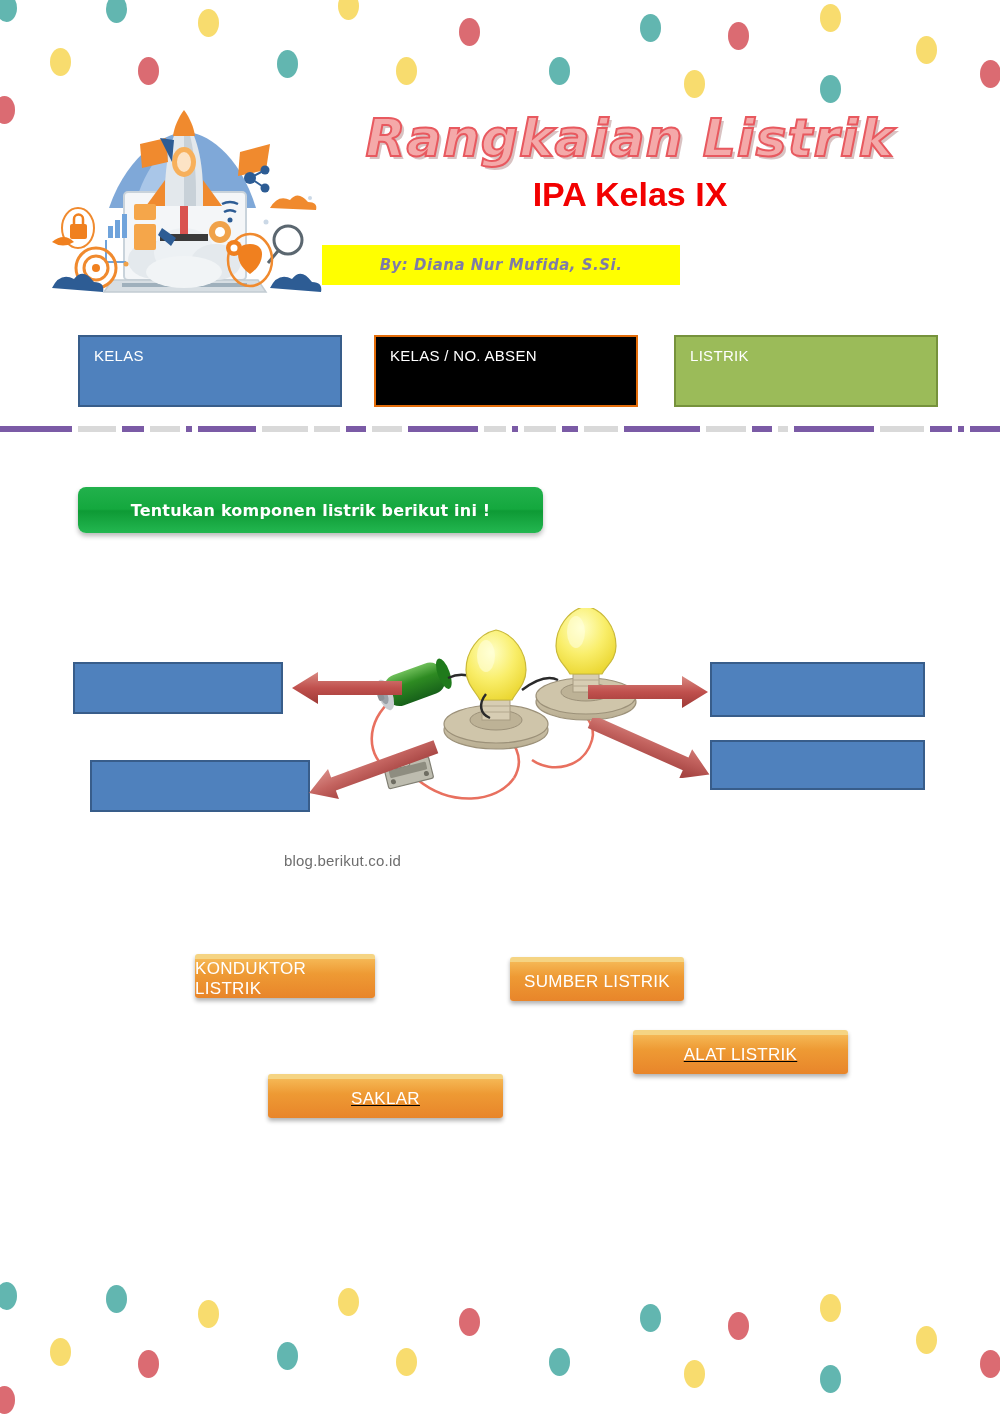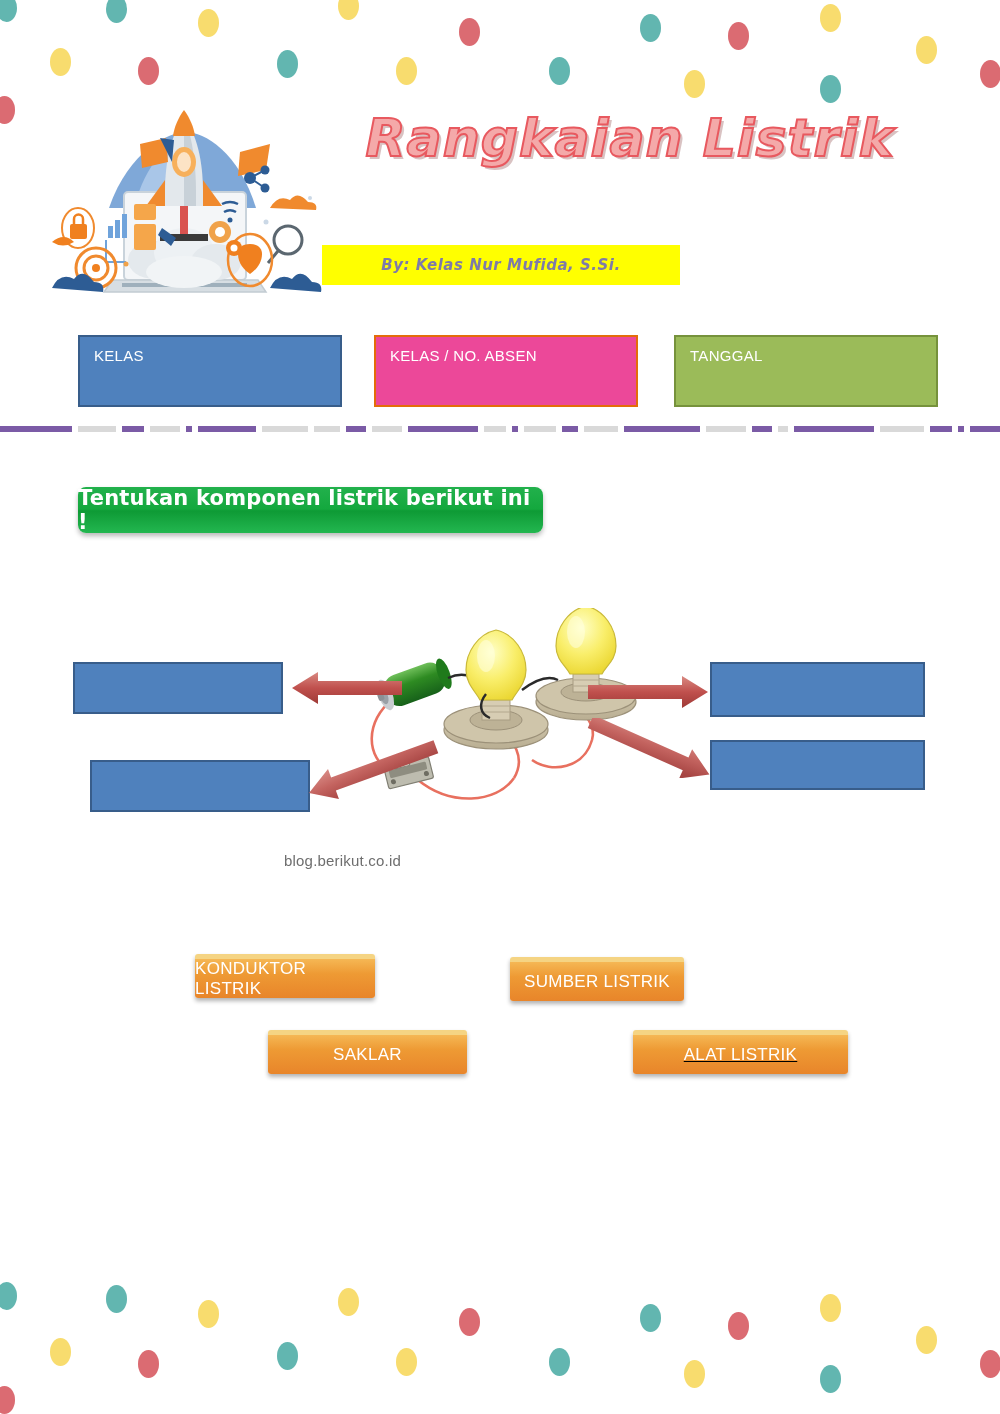--- a/index.html
+++ b/index.html
@@ -79,21 +79,21 @@
     height: 72px;
     border: 2px solid;
     padding: 10px 14px;
     color: #ffffff;
     font-size: 15px;
     letter-spacing: .3px;
   }
   .id-nama   { left: 78px;  top: 335px; width: 264px;
                background: #4F81BD; border-color: #385D8A; }
   .id-kelas  { left: 374px; top: 335px; width: 264px;
-               background: #ec4899; border-color: #E36C09; }
+               background: #000000; border-color: #E36C09; }
   .id-tgl    { left: 674px; top: 335px; width: 264px;
                background: #9BBB59; border-color: #76923C; }
 
   
   .divider {
     position: absolute;
     left: 0; top: 420px;
     width: 1000px; height: 18px;
     display: flex; align-items: center;
     overflow: hidden;
@@ -107,21 +107,21 @@
     position: absolute;
     left: 78px; top: 487px;
     width: 465px; height: 46px;
     border-radius: 8px;
     background: linear-gradient(180deg, #22B14C 0%, #14A83E 48%, #0E9A35 52%, #23B750 100%);
     box-shadow: 0 3px 5px rgba(0,0,0,.28);
     display: flex; align-items: center; justify-content: center;
   }
   .instruction span {
     font-family: "DejaVu Sans", sans-serif;
-    font-size: 21px; font-weight: bold;
+    font-size: 16px; font-weight: bold;
     color: #FFFFFF;
     letter-spacing: .2px;
   }
 
   
   .blank {
     position: absolute;
     background: #4F81BD;
     border: 2px solid #385D8A;
   }
@@ -157,21 +157,21 @@
     box-shadow: 0 3px 4px rgba(0,0,0,.30);
     display: flex; align-items: center; justify-content: center;
   }
   .opt span {
     font-size: 17px;
     color: #FFFFFF;
     letter-spacing: .3px;
   }
   .opt-konduktor { left: 195px; top: 954px; width: 180px; }
   .opt-sumber    { left: 510px; top: 957px; width: 174px; }
-  .opt-saklar    { left: 268px; top: 1030px; width: 199px; }
+  .opt-saklar    { left: 268px; top: 1074px; width: 235px; text-decoration: underline; }
   .opt-alat      { left: 633px; top: 1030px; width: 215px; text-decoration: underline; }
 </style>
 </head>
 <body>
 
 <div class="page">
 
   <div>
     <div class="confetti" style="left:-4px;top:-6px;width:21px;height:28px;background:#62B6B0;"></div>
     <div class="confetti" style="left:50px;top:48px;width:21px;height:28px;background:#F8DC6E;"></div>
@@ -273,33 +273,34 @@
 
       <path d="M128 128 l14 10 l-5 8 l-13 -11 z" fill="#2D5C94"></path>
 
       <circle cx="232" cy="122" r="2.5" fill="#CBD8E6"></circle>
       <circle cx="92" cy="164" r="2.5" fill="#F0A24A"></circle>
       <circle cx="276" cy="98" r="2" fill="#CBD8E6"></circle>
     </svg>
   </div>
 
   <div class="title-main">Rangkaian Listrik</div>
+  <div class="title-sub">IPA Kelas IX</div>
 
   <div class="author-banner">
-    <span>By: Kelas Nur Mufida, S.Si.</span>
+    <span>By: Diana Nur Mufida, S.Si.</span>
   </div>
 
   <div class="id-box id-nama">
     <span>KELAS</span>
   </div>
   <div class="id-box id-kelas">
     <span>KELAS / NO. ABSEN</span>
   </div>
   <div class="id-box id-tgl">
-    <span>TANGGAL</span>
+    <span>LISTRIK</span>
   </div>
 
   <div class="divider">
     <div class="dash p" style="width:72px"></div>
     <div class="dash g" style="width:38px"></div>
     <div class="dash p" style="width:22px"></div>
     <div class="dash g" style="width:30px"></div>
     <div class="dash p" style="width:6px"></div>
     <div class="dash p" style="width:58px"></div>
     <div class="dash g" style="width:46px"></div>

